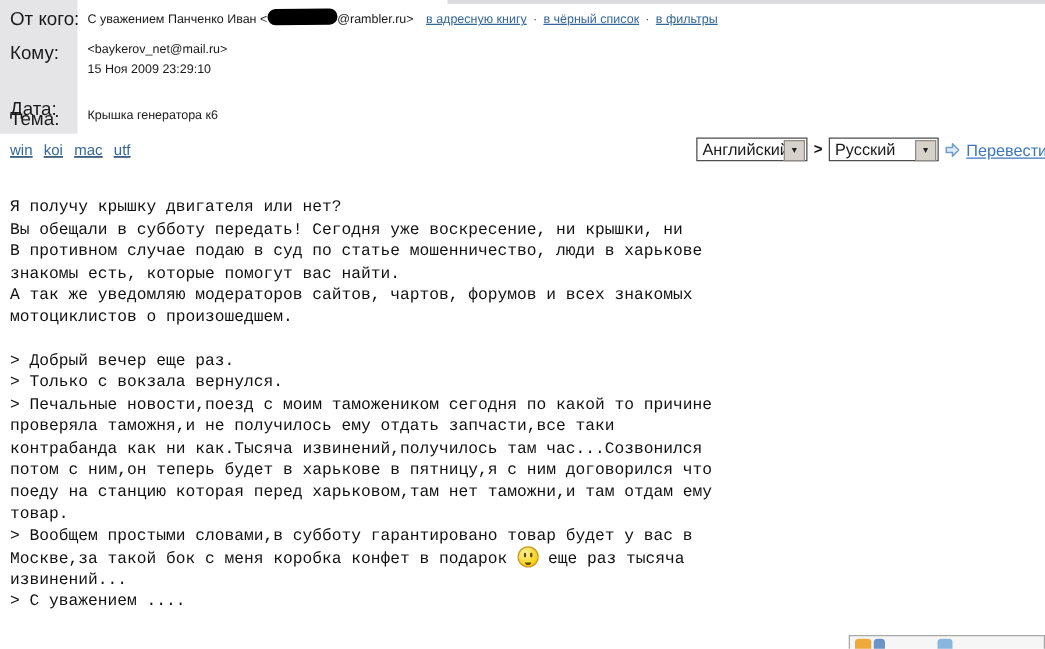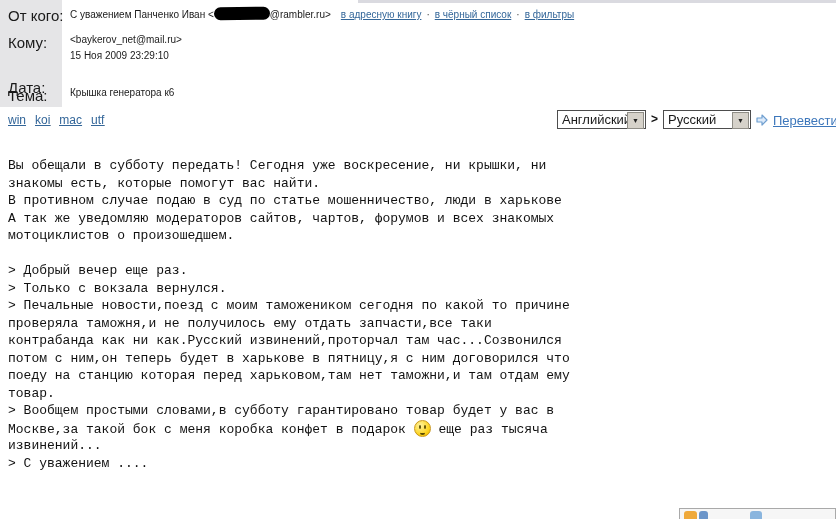--- a/index.html
+++ b/index.html
@@ -83,31 +83,32 @@
   <span class="sel-btn">▼</span>
 </div>
 <span class="tr-icon">
   <svg width="14" height="14" viewBox="0 0 14 14">
     <path d="M2 5 h5 V2 l5 5 -5 5 V9 H2 z" fill="#dceafa" stroke="#6f9fd0" stroke-width="1.2" stroke-linejoin="round"></path>
   </svg>
 </span>
 <a class="tr-link">Перевести</a>
 
 <div class="email-body">
+    <div class="body-line">Я получу крышку двигателя или нет?</div>
     <div class="body-line">Вы обещали в субботу передать! Сегодня уже воскресение, ни крышки, ни</div>
+    <div class="body-line">В противном случае подаю в суд по статье мошенничество, люди в харькове</div>
     <div class="body-line">знакомы есть, которые помогут вас найти.</div>
-    <div class="body-line">В противном случае подаю в суд по статье мошенничество, люди в харькове</div>
     <div class="body-line">А так же уведомляю модераторов сайтов, чартов, форумов и всех знакомых</div>
     <div class="body-line">мотоциклистов о произошедшем.</div>
     <div class="body-line">&nbsp;</div>
     <div class="body-line">&gt; Добрый вечер еще раз.</div>
     <div class="body-line">&gt; Только с вокзала вернулся.</div>
     <div class="body-line">&gt; Печальные новости,поезд с моим таможеником сегодня по какой то причине</div>
     <div class="body-line">проверяла таможня,и не получилось ему отдать запчасти,все таки</div>
-    <div class="body-line">контрабанда как ни как.Русский извинений,проторчал там час...Созвонился</div>
+    <div class="body-line">контрабанда как ни как.Тысяча извинений,получилось там час...Созвонился</div>
     <div class="body-line">потом с ним,он теперь будет в харькове в пятницу,я с ним договорился что</div>
     <div class="body-line">поеду на станцию которая перед харьковом,там нет таможни,и там отдам ему</div>
     <div class="body-line">товар.</div>
     <div class="body-line">&gt; Вообщем простыми словами,в субботу гарантировано товар будет у вас в</div>
     <div class="body-line"><span>Москве,за такой бок с меня коробка конфет в подарок </span><span class="smiley"><span class="eye eye-l"></span><span class="eye eye-r"></span><span class="mouth"></span></span><span> еще раз тысяча</span></div>
     <div class="body-line">извинений...</div>
     <div class="body-line">&gt; С уважением ....</div>
   </div>
 
 <div class="footer-panel">

